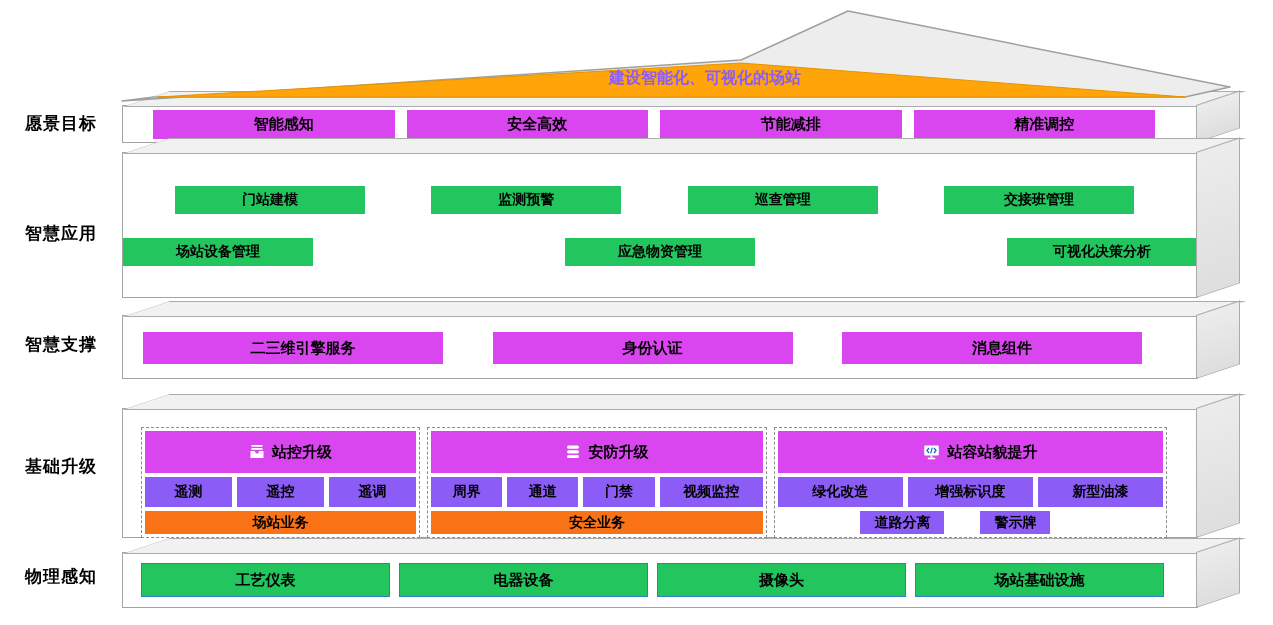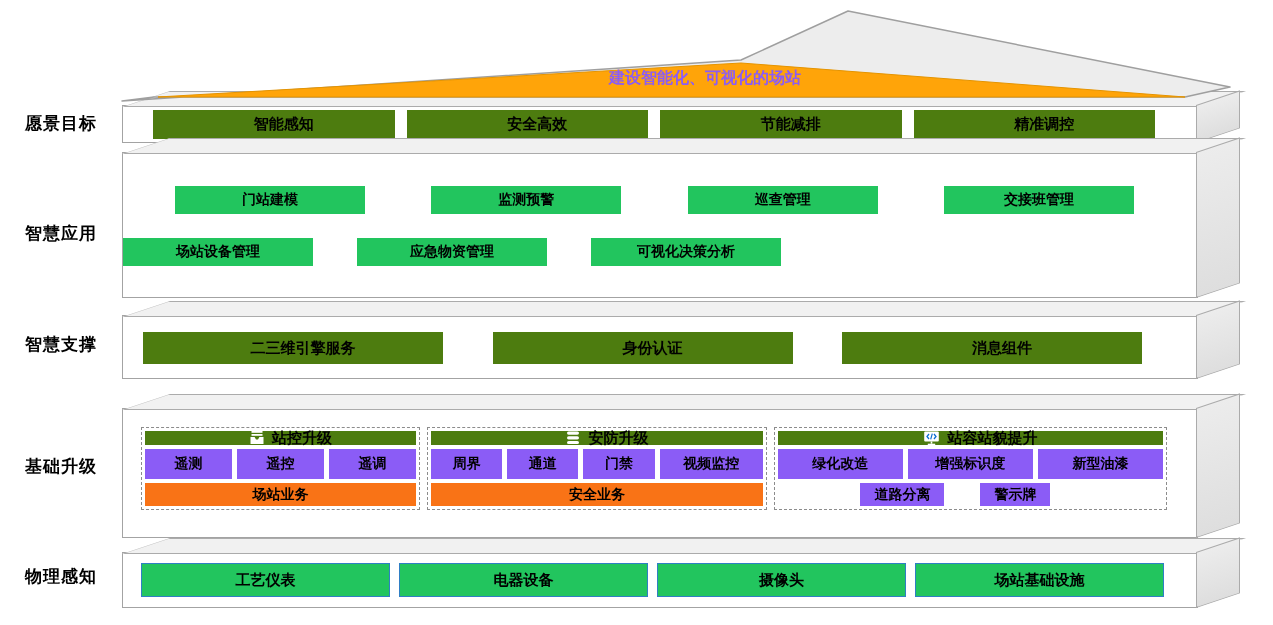--- a/index.html
+++ b/index.html
@@ -29,43 +29,43 @@
 
   
   #roof { position:absolute; left:120px; top:6px; width:1120px; height:99px; }
   #roof svg { position:absolute; left:0; top:0; }
   #roof-title { position:absolute; top:62px; left:0; width:100%; text-align:center;
                 padding-left:50px; font-size:16px; font-weight:700; color:#8b5cf6; }
 
   
   .btn { display:flex; align-items:center; justify-content:center;
          font-weight:700; color:#000; white-space:nowrap; }
-  .blue    { background:#4d7c0f;padding-left:20px; }
+  .blue    { background:#d946ef;padding-left:20px; }
   .midblue { background:#22c55e; }
   .ltblue  { background:#22c55e; }
   .ltrblue { background:#8b5cf6; }
 
   
   .vision-row { height:100%; display:flex; align-items:center; gap:12px; padding:0 42px 0 30px; }
   .vision-row .btn { flex:1; height:29px; font-size:15px; }
 
   
   .apps-row-a { margin-top:33px; display:flex; justify-content:space-between; padding:0 63px 0 52px; }
-  .apps-row-b { margin-top:24px; display:flex; justify-content:flex-start; gap:44px; }
+  .apps-row-b { margin-top:24px; display:flex; justify-content:space-between; gap:44px; }
   .apps-row-a .btn, .apps-row-b .btn { width:190px; height:28px; font-size:14px; }
 
   
   .support-row { margin-top:16px; display:flex; justify-content:space-between; padding:0 55px 0 20px; }
   .support-row .btn { width:300px; height:32px; font-size:15px; }
 
   
   .upgrade-row { margin-top:18px; display:flex; gap:7px; padding:0 30px 0 18px; }
   .group { border:1px dashed #8c8c8c; background:#fff; padding:3px;
            display:flex; flex-direction:column; gap:4px; }
-  .group-header { height:14px; display:flex; align-items:center; justify-content:center;
+  .group-header { height:42px; display:flex; align-items:center; justify-content:center;
                   gap:7px; font-size:15px; font-weight:700; }
   .group-header svg { display:block; }
   .group-items { display:flex; gap:5px; }
   .group-items .btn { flex:1; height:30px; font-size:14px; }
   .group-items .wide { flex:1.45; }
   .group-items2 { display:flex; justify-content:center; gap:36px; margin-right:30px; }
   .group-items2 .btn { height:23px; font-size:14px; padding:0 14px; }
   .group-footer { height:23px; display:flex; align-items:center; justify-content:center;
                   font-size:14px; font-weight:700; background:#f97316; }
 

